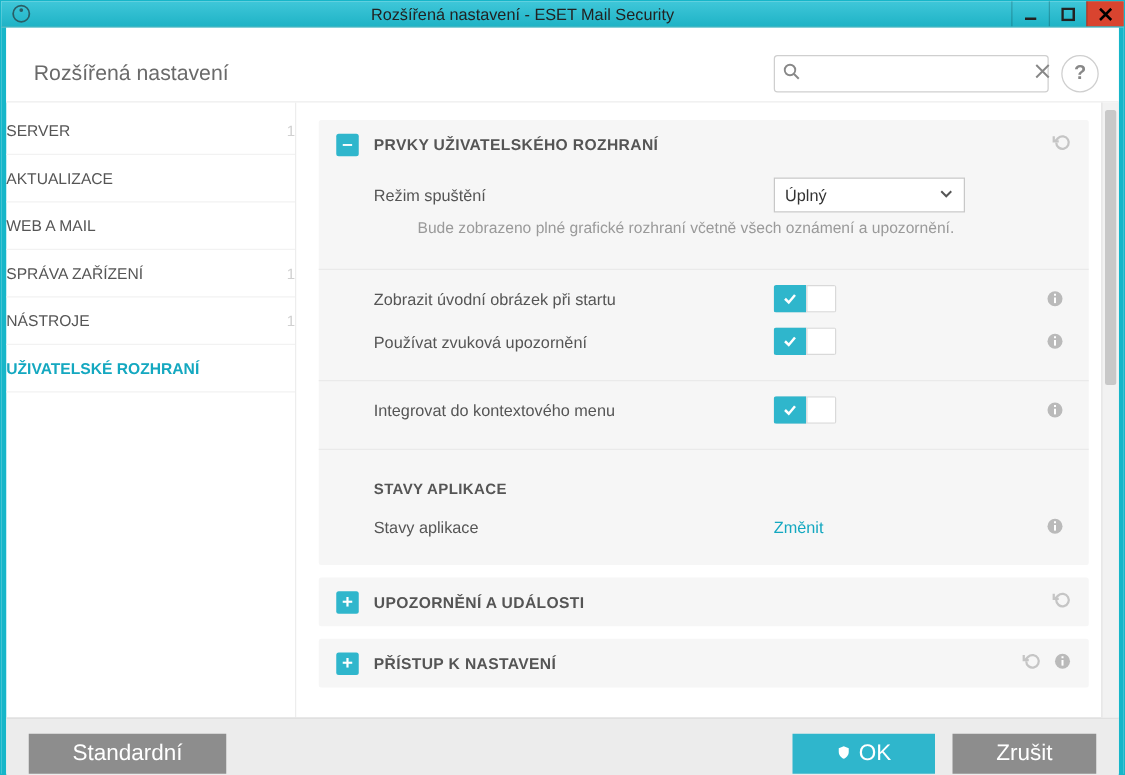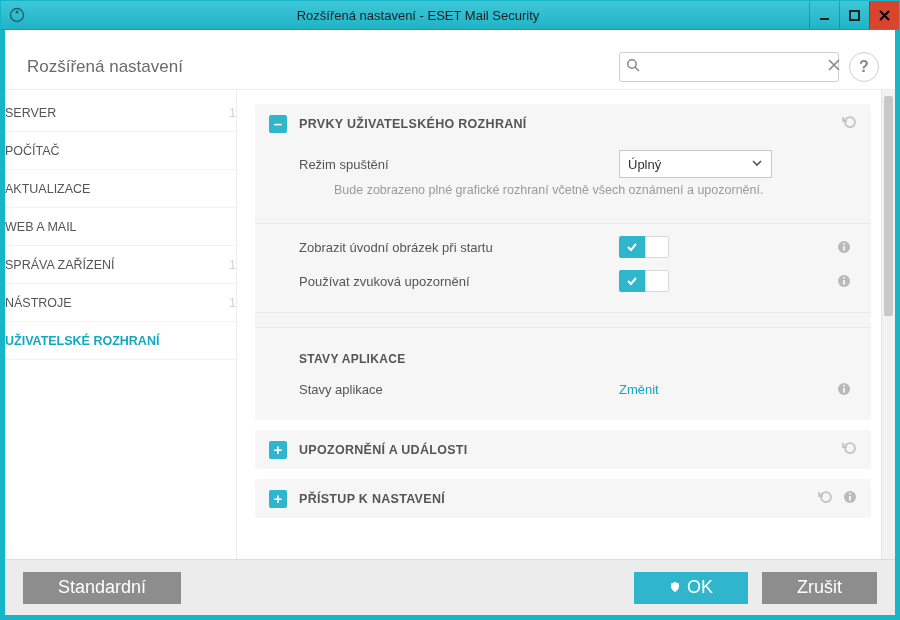--- a/index.html
+++ b/index.html
@@ -112,24 +112,20 @@
     </div>
 
     <div class="body">
 
       <div class="sidebar">
         <div class="side-item">
           <span>SERVER</span>
           <span class="badge">1</span>
         </div>
         <div class="side-item">
-          <span>POČÍTAČ</span>
-          <span class="badge"></span>
-        </div>
-        <div class="side-item">
           <span>AKTUALIZACE</span>
           <span class="badge"></span>
         </div>
         <div class="side-item">
           <span>WEB A MAIL</span>
           <span class="badge"></span>
         </div>
         <div class="side-item">
           <span>SPRÁVA ZAŘÍZENÍ</span>
           <span class="badge">1</span>
@@ -218,20 +214,40 @@
                   <svg width="14" height="14" viewBox="0 0 14 14">
                       <circle cx="7" cy="7" r="6" fill="#bababa"></circle>
                       <rect x="6.2" y="6" width="1.6" height="4.5" fill="#fff"></rect>
                       <rect x="6.2" y="3" width="1.6" height="1.6" fill="#fff"></rect>
                     </svg>
                 </div>
               </div>
 
               <div class="divider2"></div>
 
+              <div class="row">
+                <div class="label">Integrovat do kontextového menu</div>
+                <div class="control">
+                  <div class="switch">
+                    <span class="on">
+                        <svg width="12" height="12" viewBox="0 0 12 12">
+                          <path d="M2 6l3 3 5-6" fill="none" stroke="#fff" stroke-width="2"></path>
+                        </svg>
+                      </span>
+                    <span class="off"></span>
+                  </div>
+                </div>
+                <div class="info">
+                  <svg width="14" height="14" viewBox="0 0 14 14">
+                      <circle cx="7" cy="7" r="6" fill="#bababa"></circle>
+                      <rect x="6.2" y="6" width="1.6" height="4.5" fill="#fff"></rect>
+                      <rect x="6.2" y="3" width="1.6" height="1.6" fill="#fff"></rect>
+                    </svg>
+                </div>
+              </div>
 
               <div class="divider2"></div>
 
               <div class="subhead">STAVY APLIKACE</div>
 
               <div class="row">
                 <div class="label">Stavy aplikace</div>
                 <div class="control">
                   <span class="link">Změnit</span>
                 </div>

